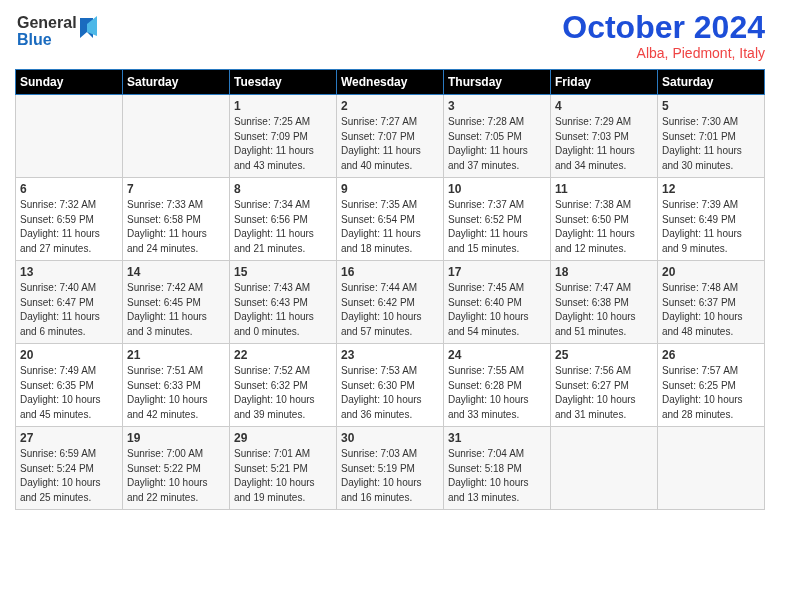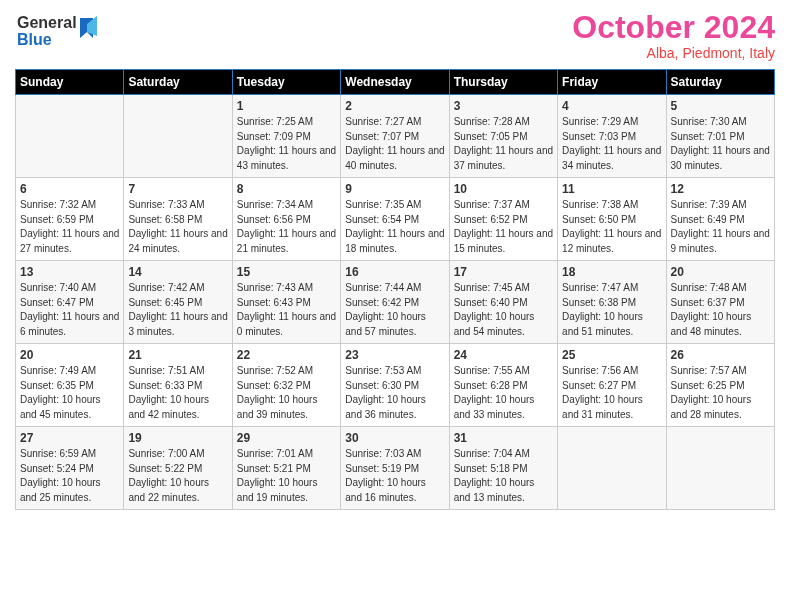--- a/index.html
+++ b/index.html
@@ -7,40 +7,40 @@
       font-family: Arial, sans-serif;
       background: #fff;
       width: 792px;
       height: 612px;
       overflow: hidden;
     }
     .page {
       width: 792px;
       height: 612px;
       background: #fff;
-      padding: 10px 17px 10px 15px;
+      padding: 10px 27px 10px 15px;
     }
     .header {
       display: flex;
       justify-content: space-between;
       align-items: flex-start;
       margin-bottom: 8px;
     }
     .logo {
       display: flex;
       align-items: center;
       gap: 0px;
     }
     .title-block {
       text-align: right;
     }
     .month-title {
       font-size: 32px;
       font-weight: bold;
-      color: #ec4899;
+      color: #1d4ed8;
       line-height: 1.1;
     }
     .subtitle {
       font-size: 14px;
       color: #ef4444;
     }
     table {
       width: 100%;
       border-collapse: collapse;
       table-layout: fixed;

